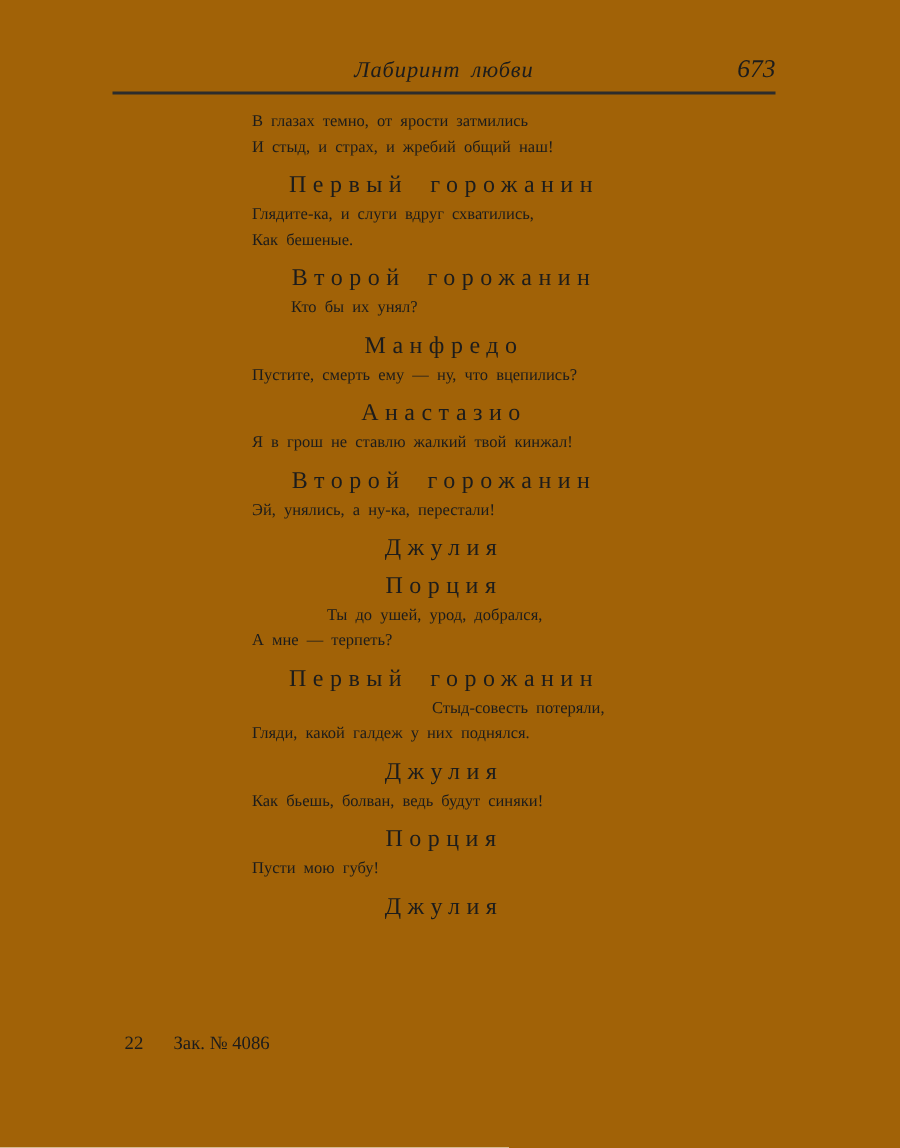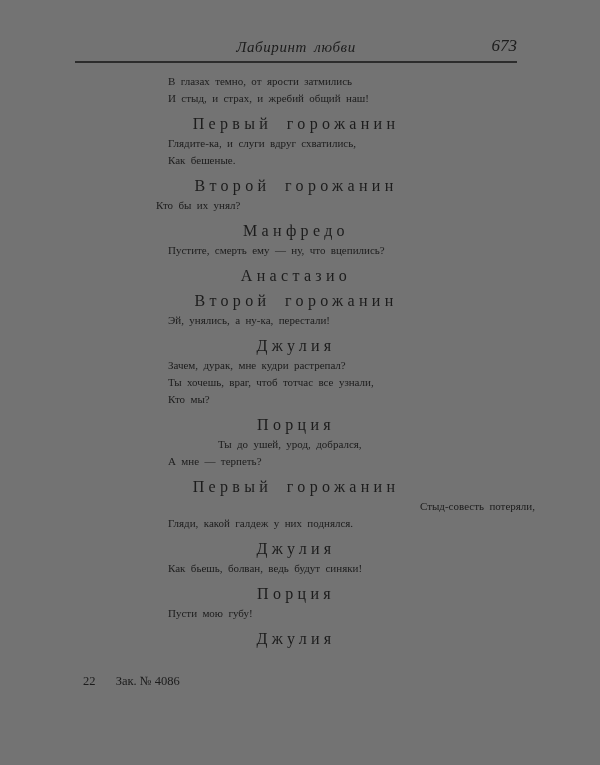--- a/index.html
+++ b/index.html
@@ -4,21 +4,21 @@
 <style>
   html, body {
     margin: 0;
     padding: 0;
     background: #ffffff;
   }
   .page {
     position: relative;
     width: 600px;
     height: 765px;
-    background: #737373;
+    background: #a16207;
     overflow: hidden;
     font-family: "Liberation Serif", "DejaVu Serif", serif;
     color: #1c1c1c;
   }
   .running-head {
     position: absolute;
     left: 75px;
     top: 39px;
     width: 442px;
     height: 18px;
@@ -70,21 +70,21 @@
     line-height: 17px;
     letter-spacing: 0.27em;
     word-spacing: 0.4em;
     margin-top: 8px;
     margin-bottom: 3px;
     white-space: nowrap;
   }
   .footer {
     position: absolute;
     left: 83px;
-    top: 674px;
+    top: 688px;
     font-size: 12.5px;
     line-height: 15px;
     white-space: nowrap;
   }
   .footer .sheet {
     margin-right: 17px;
   }
 </style>
 </head>
 <body>
@@ -103,45 +103,43 @@
         <div class="line">В глазах темно, от ярости затмились</div>
         <div class="line">И стыд, и страх, и жребий общий наш!</div>
       </div>
       <div class="speaker">Первый горожанин</div>
       <div class="stanza">
         <div class="line">Глядите-ка, и слуги вдруг схватились,</div>
         <div class="line">Как бешеные.</div>
       </div>
       <div class="speaker">Второй горожанин</div>
       <div class="stanza">
-        <div class="line" style="margin-left: 81px;">Кто бы их унял?</div>
+        <div class="line" style="margin-left: 119px;">Кто бы их унял?</div>
       </div>
       <div class="speaker">Манфредо</div>
       <div class="stanza">
         <div class="line">Пустите, смерть ему — ну, что вцепились?</div>
       </div>
       <div class="speaker">Анастазио</div>
+      <div class="stanza">
+        <div class="line">Я в грош не ставлю жалкий твой кинжал!</div>
+      </div>
       <div class="speaker">Второй горожанин</div>
       <div class="stanza">
         <div class="line">Эй, унялись, а ну-ка, перестали!</div>
       </div>
       <div class="speaker">Джулия</div>
-      <div class="stanza">
-        <div class="line">Зачем, дурак, мне кудри растрепал?</div>
-        <div class="line">Ты хочешь, враг, чтоб тотчас все узнали,</div>
-        <div class="line">Кто мы?</div>
-      </div>
       <div class="speaker">Порция</div>
       <div class="stanza">
         <div class="line" style="margin-left: 143px;">Ты до ушей, урод, добрался,</div>
         <div class="line">А мне — терпеть?</div>
       </div>
       <div class="speaker">Первый горожанин</div>
       <div class="stanza">
-        <div class="line" style="margin-left: 213px; text-align: right;">Стыд-совесть потеряли,</div>
+        <div class="line" style="margin-left: 213px;">Стыд-совесть потеряли,</div>
         <div class="line">Гляди, какой галдеж у них поднялся.</div>
       </div>
       <div class="speaker">Джулия</div>
       <div class="stanza">
         <div class="line">Как бьешь, болван, ведь будут синяки!</div>
       </div>
       <div class="speaker">Порция</div>
       <div class="stanza">
         <div class="line">Пусти мою губу!</div>
       </div>

